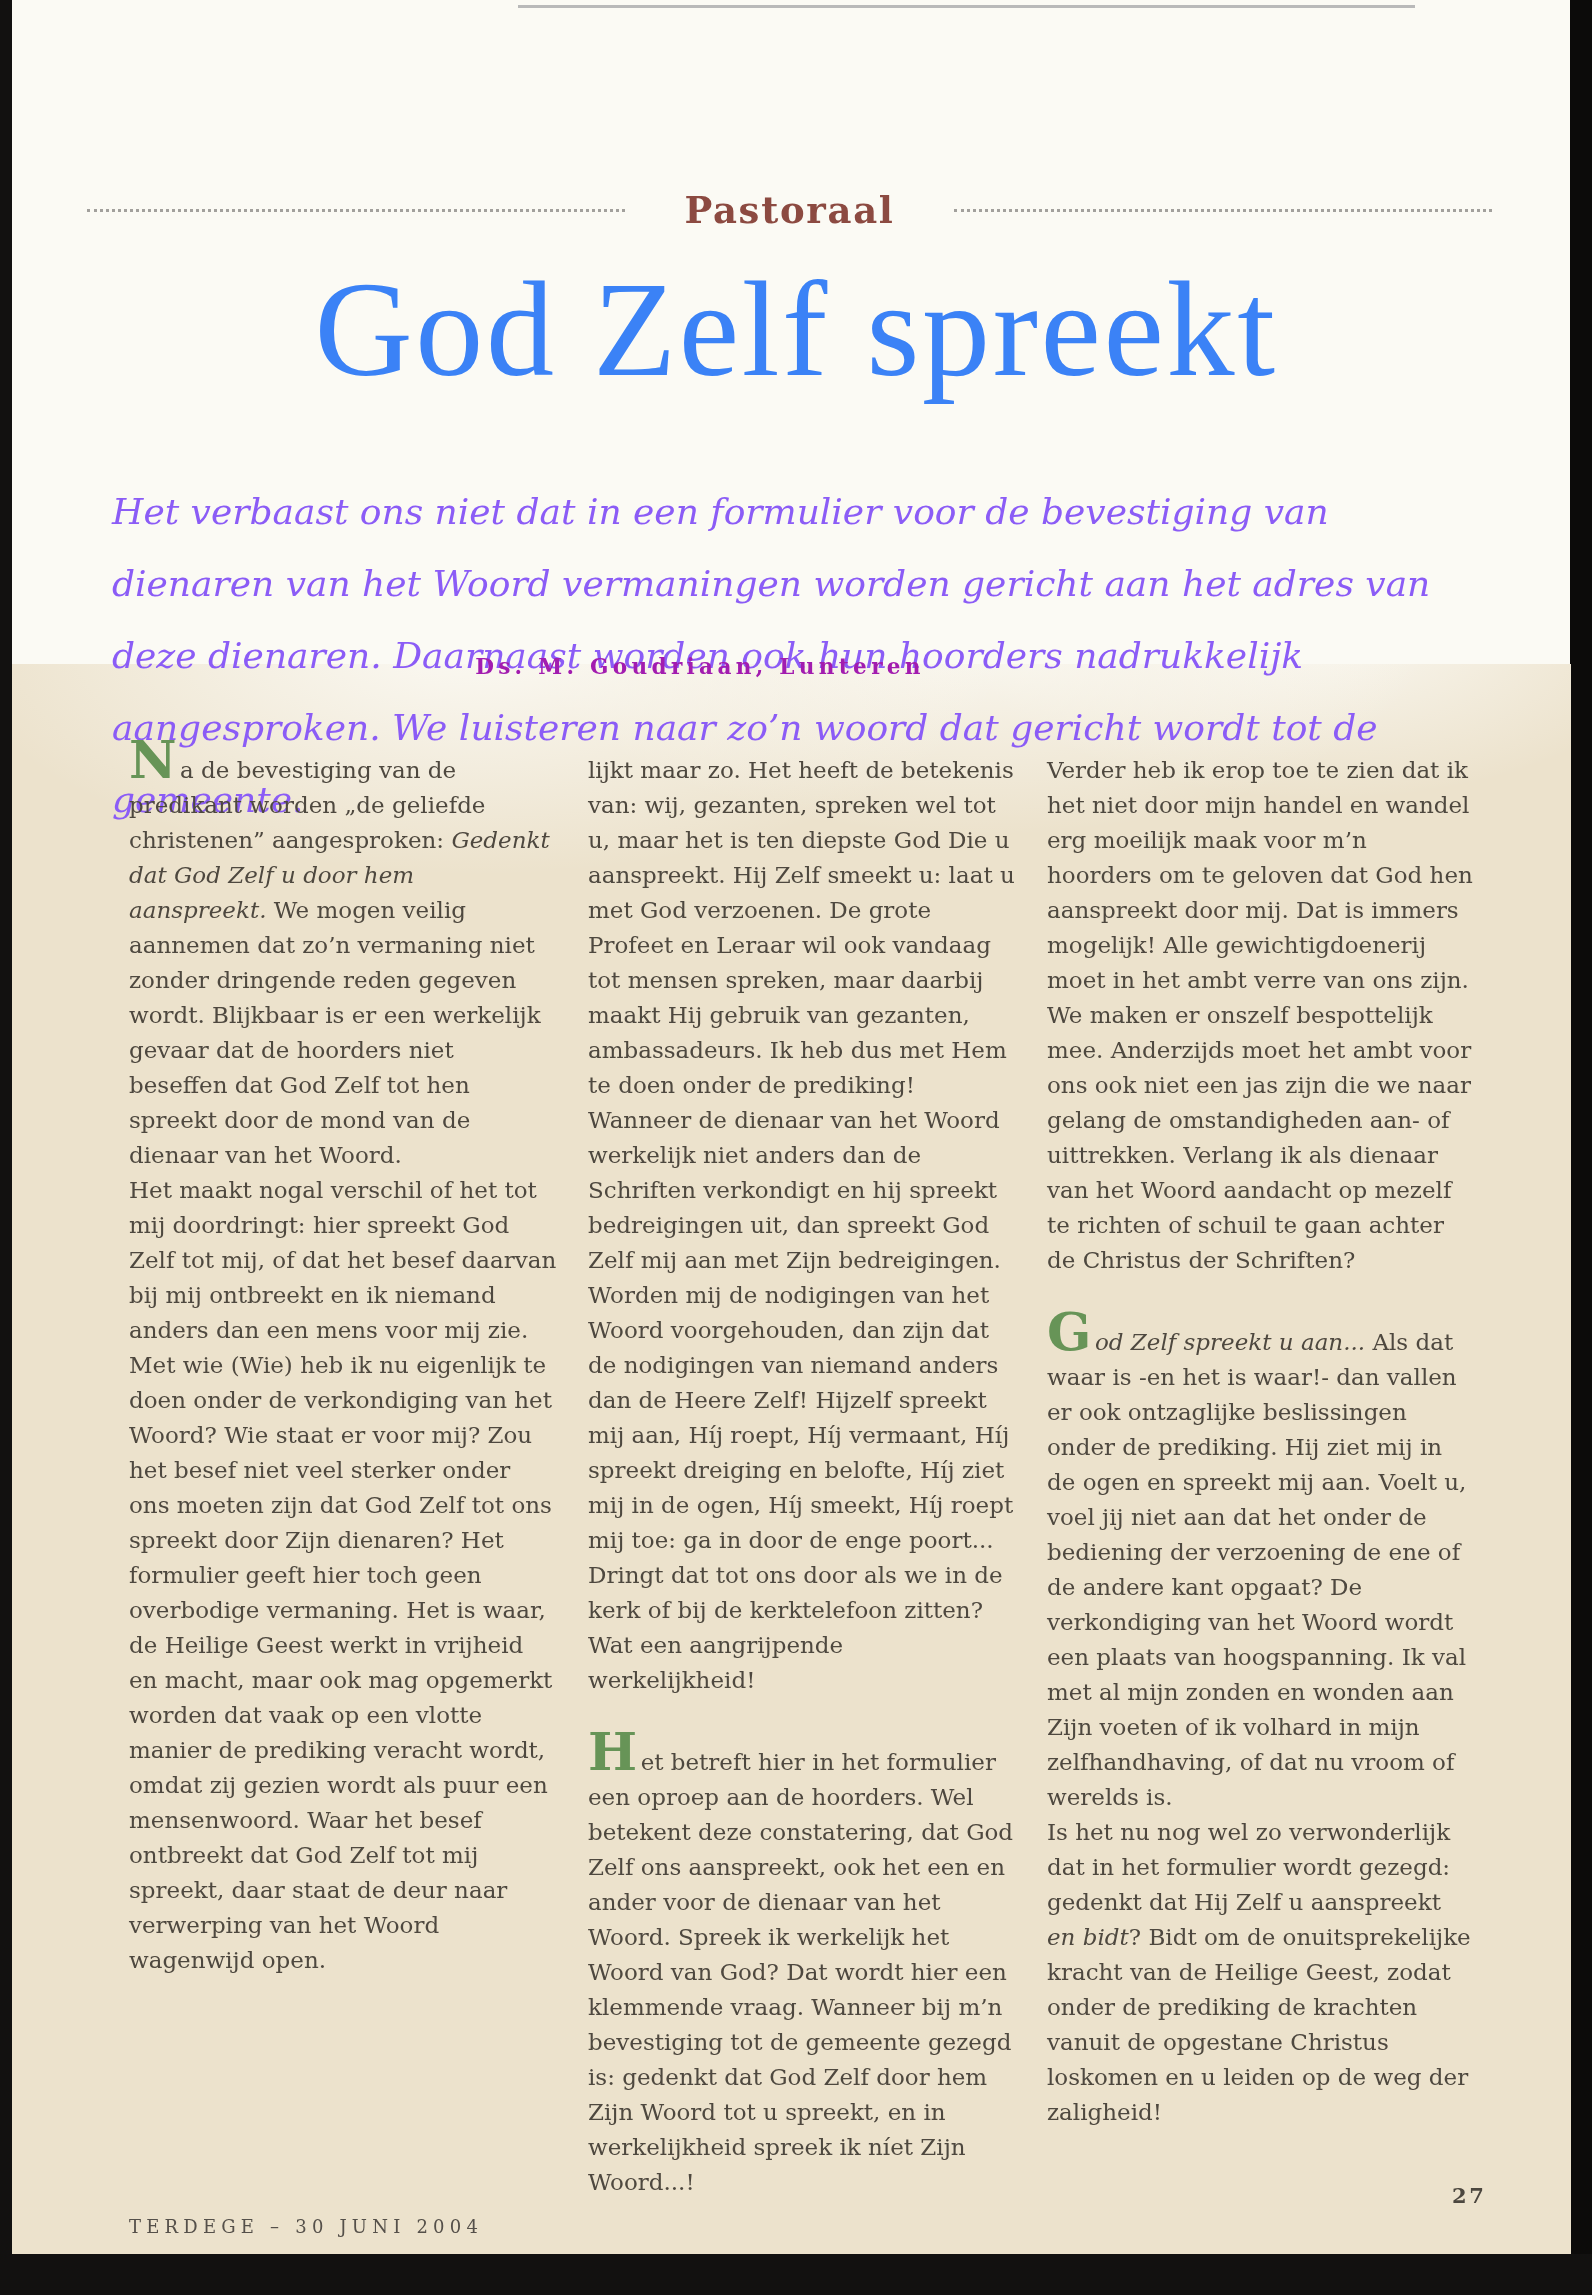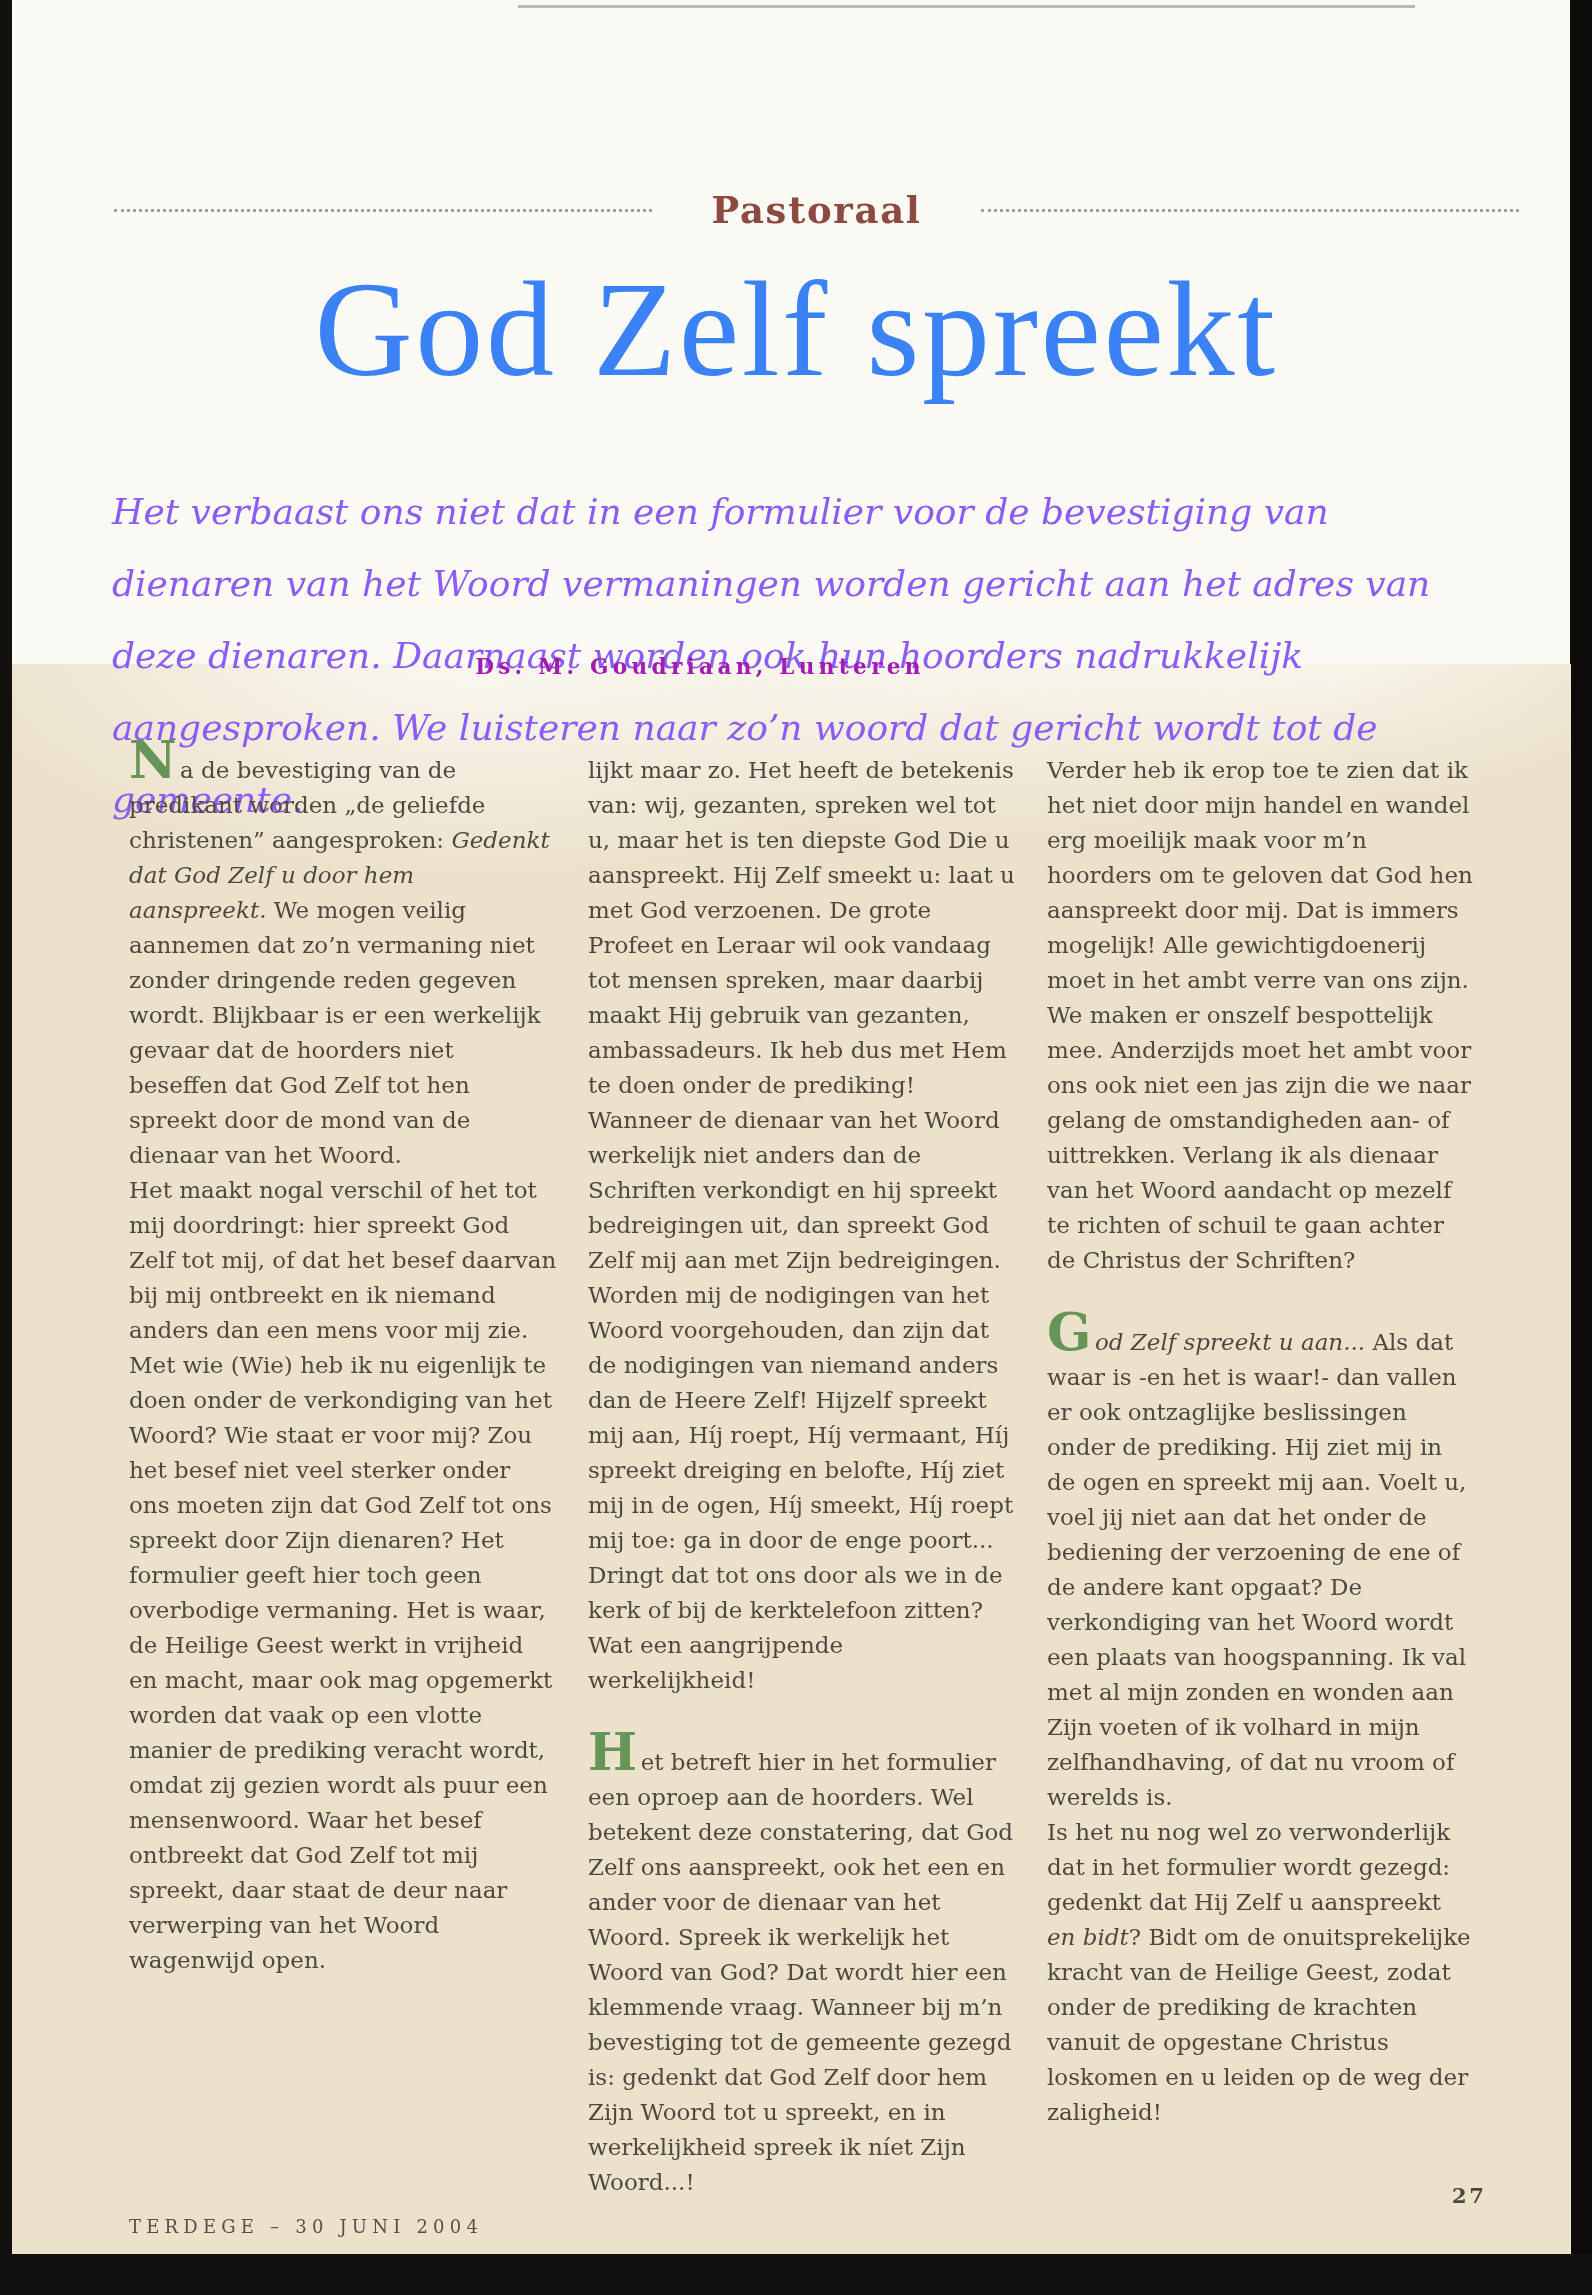--- a/index.html
+++ b/index.html
@@ -23,21 +23,21 @@
   .article-bg::before{
     content:"";position:absolute;left:0;top:0;width:100%;height:362px;
     background:
       radial-gradient(48% 95% at 30% -10%, #fcfbf6 0%, rgba(252,251,246,0) 72%),
       radial-gradient(42% 85% at 62% -12%, rgba(252,251,246,.95) 0%, rgba(252,251,246,0) 70%),
       radial-gradient(34% 70% at 84% -10%, rgba(252,251,246,.85) 0%, rgba(252,251,246,0) 68%);
   }
 
   
   .section-header{
-    position:absolute;left:114px;top:188px;width:1405px;
+    position:absolute;left:87px;top:188px;width:1405px;
     display:flex;align-items:center;
   }
   .dotline{flex:1;border-top:3.5px dotted #a2a09c;height:0;}
   .section-label{
     margin:0 59px;font-weight:bold;font-size:37px;letter-spacing:1.7px;
     color:#8c4a41;white-space:nowrap;
   }
 
   .page-title{
     position:absolute;left:0;top:255px;width:1592px;text-align:center;

